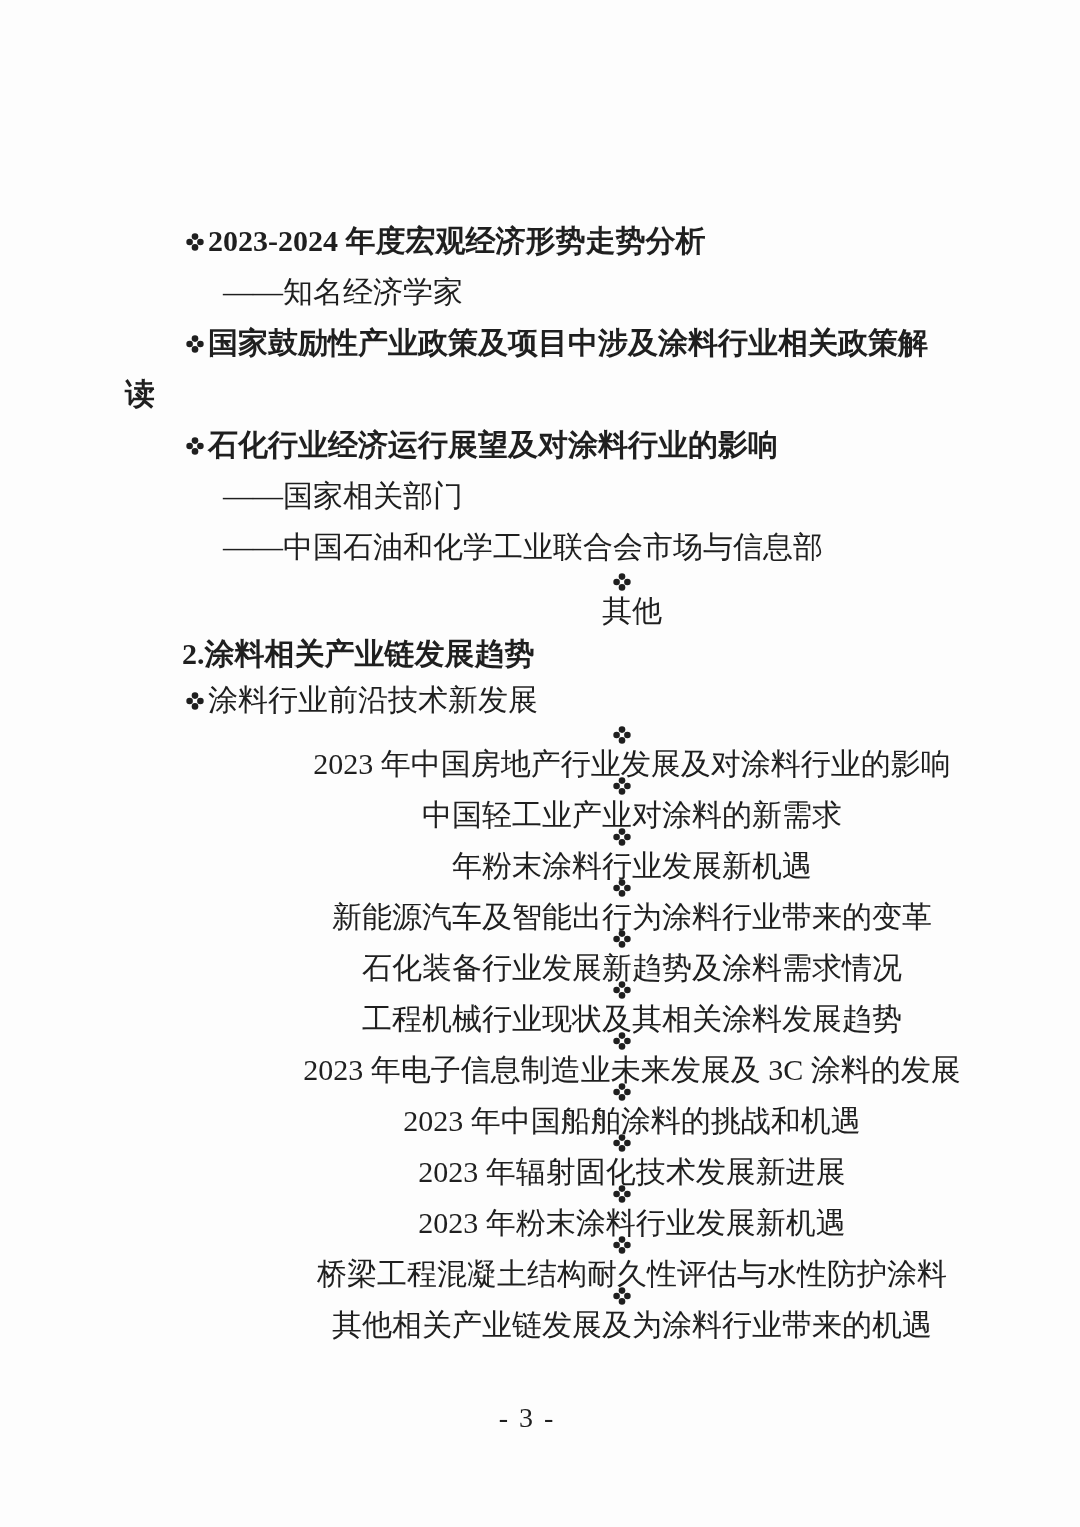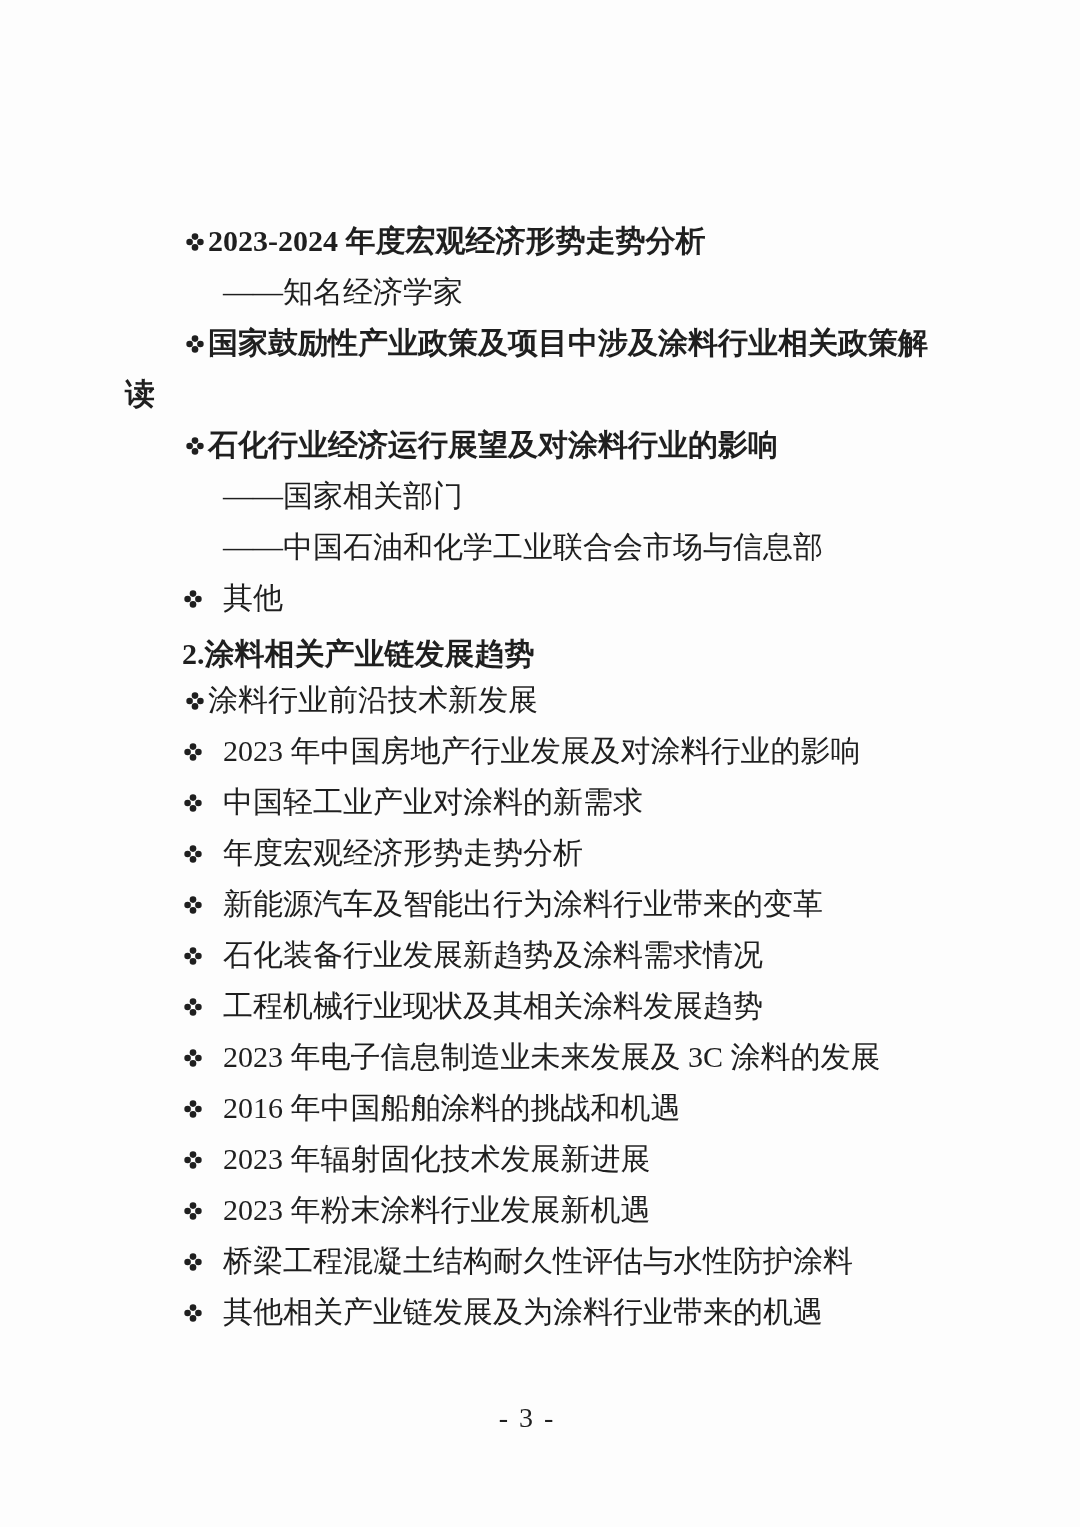--- a/index.html
+++ b/index.html
@@ -25,21 +25,21 @@
     align-items: center;
     font-size: 30px;
     white-space: nowrap;
     color: #1f1f1f;
   }
   .line .txt { display: inline-block; }
   .bold { font-weight: 700; }
 
   
   .b-attach { padding-left: 186px; }   
-  .b-gap    { padding-left: 184px; }   
+  .b-gap    { padding-left: 184px; flex-direction: column; }   
   .dash     { padding-left: 223px; }   
   .cont     { padding-left: 125px; }   
   .head     { padding-left: 182px; align-items: flex-end; }   
 
   .bullet {
     display: inline-flex;
     align-items: center;
     flex: 0 0 auto;
   }
   .bullet svg { fill: #1f1f1f; display: block; }
@@ -171,21 +171,21 @@
 
     <div class="line b-gap">
       <span class="bullet">
           <svg width="18" height="18" viewBox="0 0 18 18">
             <circle cx="9" cy="3.6" r="3.3"></circle>
             <circle cx="3.6" cy="9" r="3.3"></circle>
             <circle cx="14.4" cy="9" r="3.3"></circle>
             <circle cx="9" cy="14.4" r="3.3"></circle>
           </svg>
         </span>
-      <span class="txt">年度宏观经济形势走势分析</span>
+      <span class="txt">年粉末涂料行业发展新机遇</span>
     </div>
 
     <div class="line b-gap">
       <span class="bullet">
           <svg width="18" height="18" viewBox="0 0 18 18">
             <circle cx="9" cy="3.6" r="3.3"></circle>
             <circle cx="3.6" cy="9" r="3.3"></circle>
             <circle cx="14.4" cy="9" r="3.3"></circle>
             <circle cx="9" cy="14.4" r="3.3"></circle>
           </svg>
@@ -231,21 +231,21 @@
 
     <div class="line b-gap">
       <span class="bullet">
           <svg width="18" height="18" viewBox="0 0 18 18">
             <circle cx="9" cy="3.6" r="3.3"></circle>
             <circle cx="3.6" cy="9" r="3.3"></circle>
             <circle cx="14.4" cy="9" r="3.3"></circle>
             <circle cx="9" cy="14.4" r="3.3"></circle>
           </svg>
         </span>
-      <span class="txt">2016 年中国船舶涂料的挑战和机遇</span>
+      <span class="txt">2023 年中国船舶涂料的挑战和机遇</span>
     </div>
 
     <div class="line b-gap">
       <span class="bullet">
           <svg width="18" height="18" viewBox="0 0 18 18">
             <circle cx="9" cy="3.6" r="3.3"></circle>
             <circle cx="3.6" cy="9" r="3.3"></circle>
             <circle cx="14.4" cy="9" r="3.3"></circle>
             <circle cx="9" cy="14.4" r="3.3"></circle>
           </svg>

